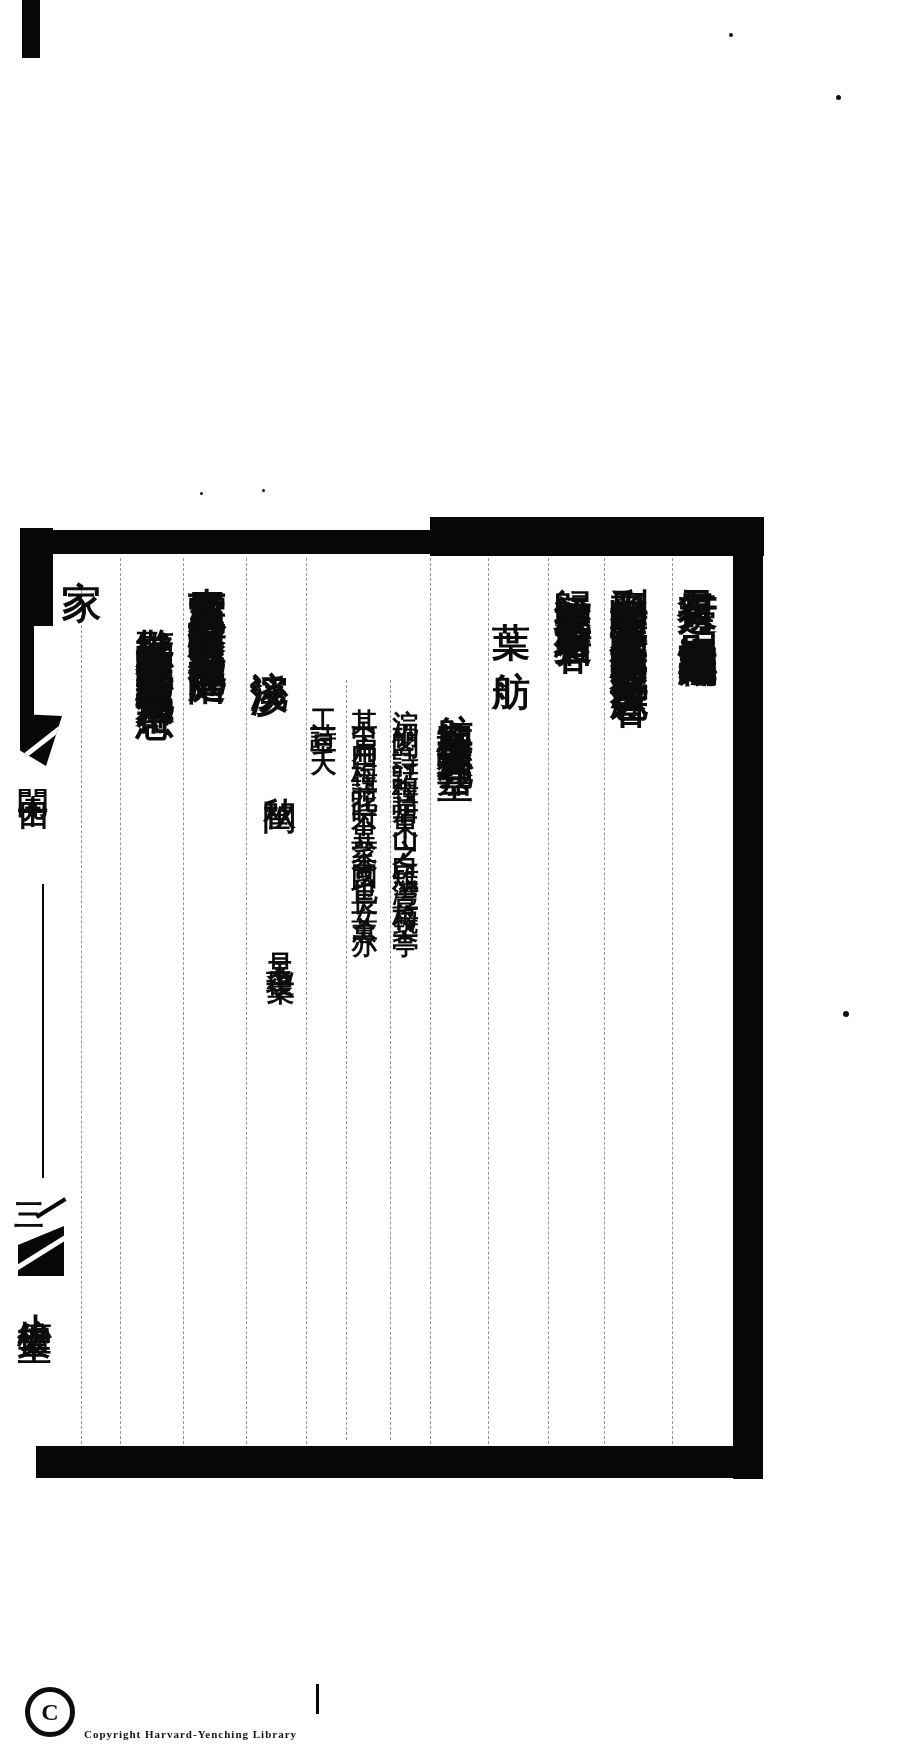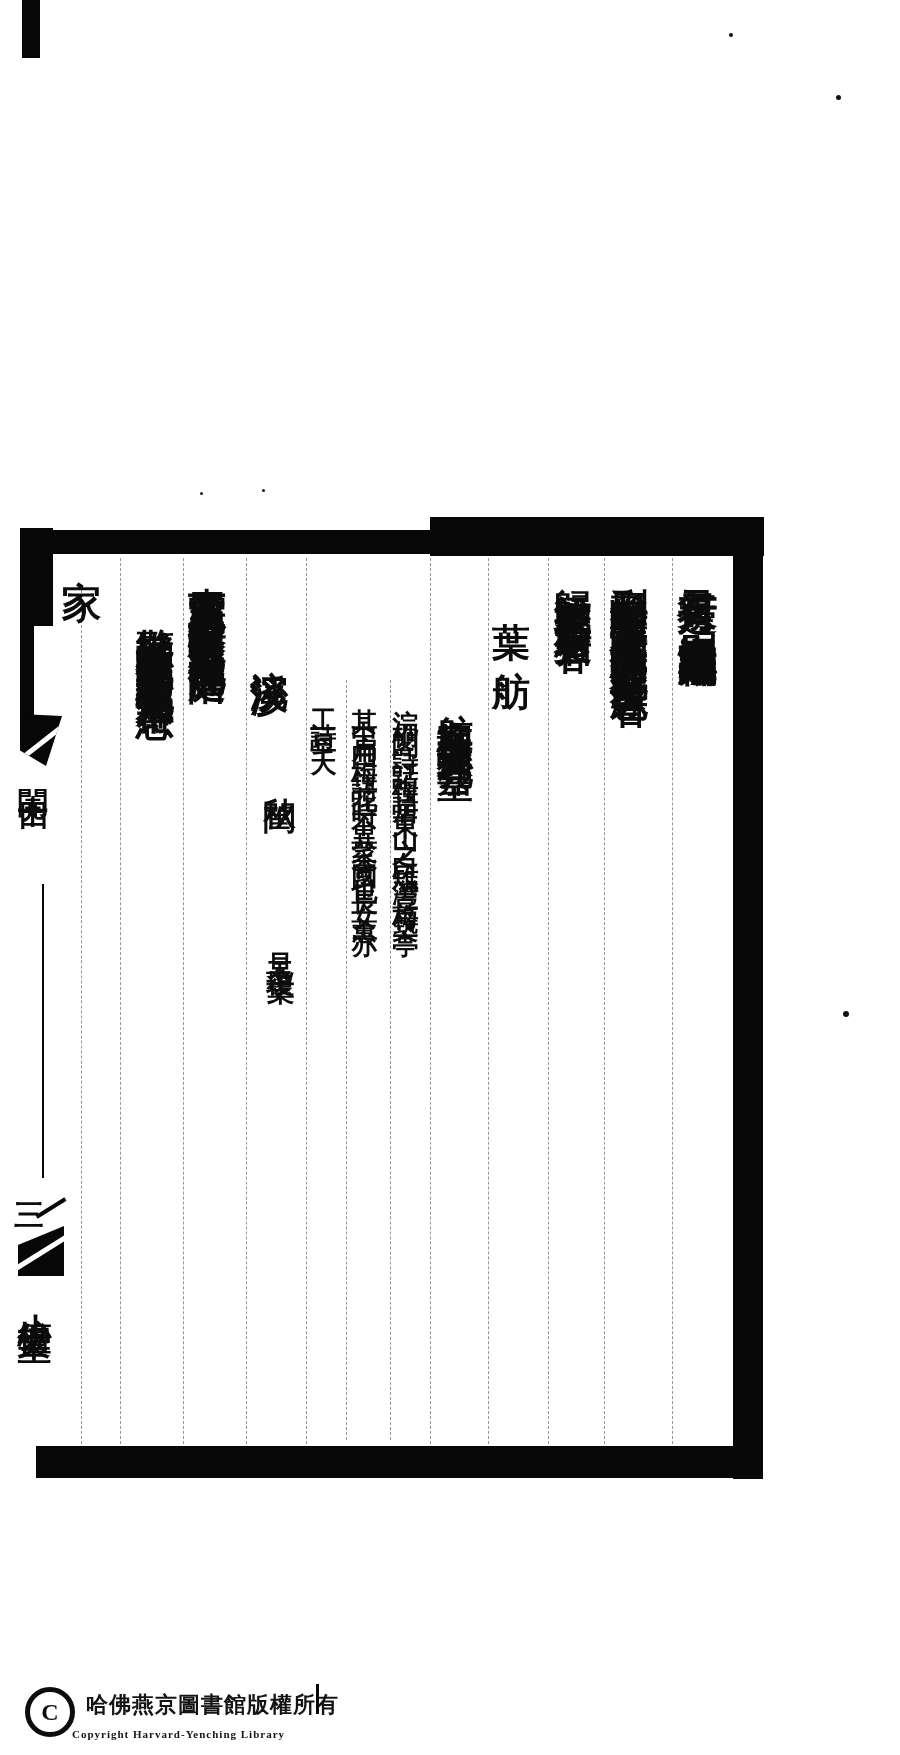--- a/index.html
+++ b/index.html
@@ -86,17 +86,16 @@
   <div class="vcol" style="left:264px;top:772px;font-size:32px;letter-spacing:6px;">秋閨</div>
   <div class="vcol" style="left:266px;top:930px;font-size:28px;letter-spacing:8px;">見玉瓊集</div>
 
   <div class="vcol" style="left:188px;top:556px;font-size:38px;letter-spacing:4px;">索索西風射碧紗疎疎斷雨趁風斜染來秋色滿庭階</div>
   <div class="vcol" style="left:136px;top:598px;font-size:38px;letter-spacing:4px;">驚嬾蜻蜓誰主使催勤絡緯孰敎他征人那得不思</div>
   <div class="vcol" style="left:62px;top:548px;font-size:40px;">家</div>
 
   <div class="stamp-circle" style="left:25px;top:1687px;">
     <span>C</span>
   </div>
-  <div class="stamp-zh" style="left:86px;top:1690px;">哈佛燕京圖書館版權所有</div>
-  <div class="stamp-en" style="left:72px;top:1728px;">Copyright Harvard-Yenching Library</div>
+  <div class="stamp-en" style="left:84px;top:1728px;">Copyright Harvard-Yenching Library</div>
   <div class="abs ink" style="left:316px;top:1684px;width:3px;height:30px;"></div>
 
 </div>
 
 </body></html>

